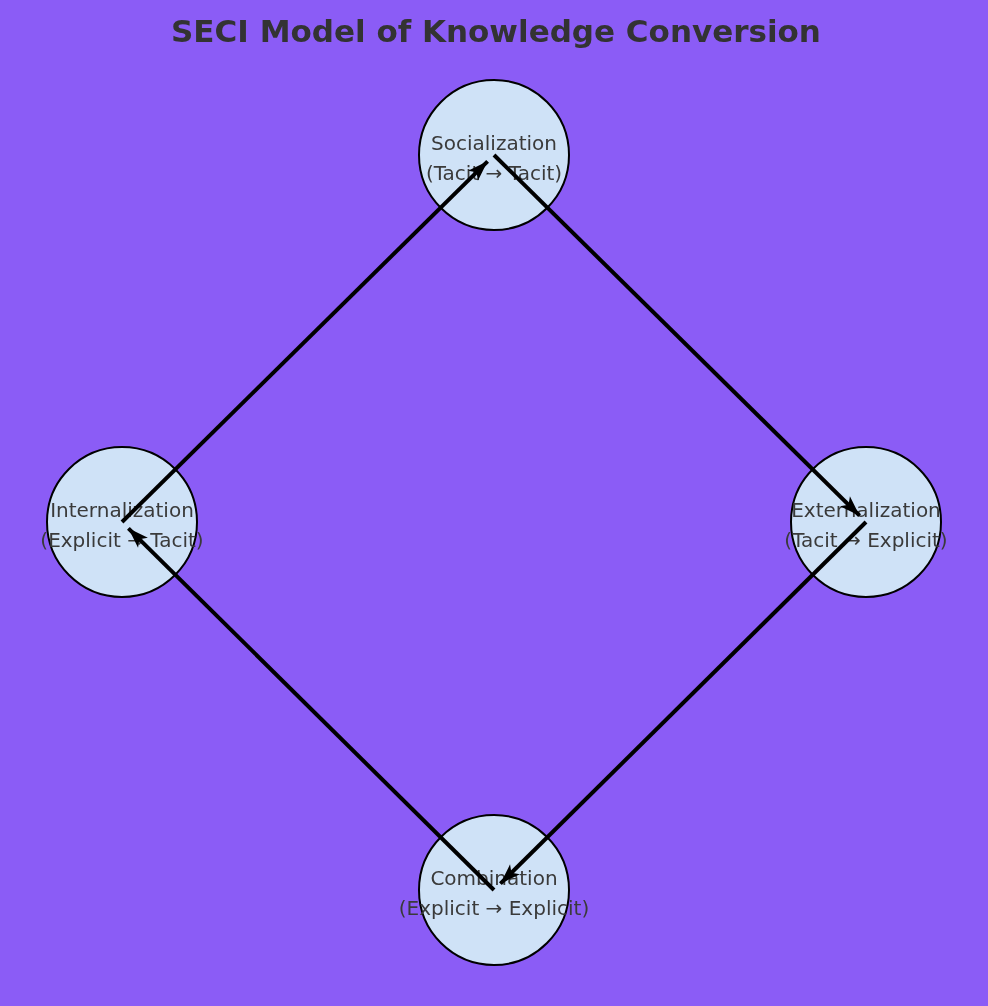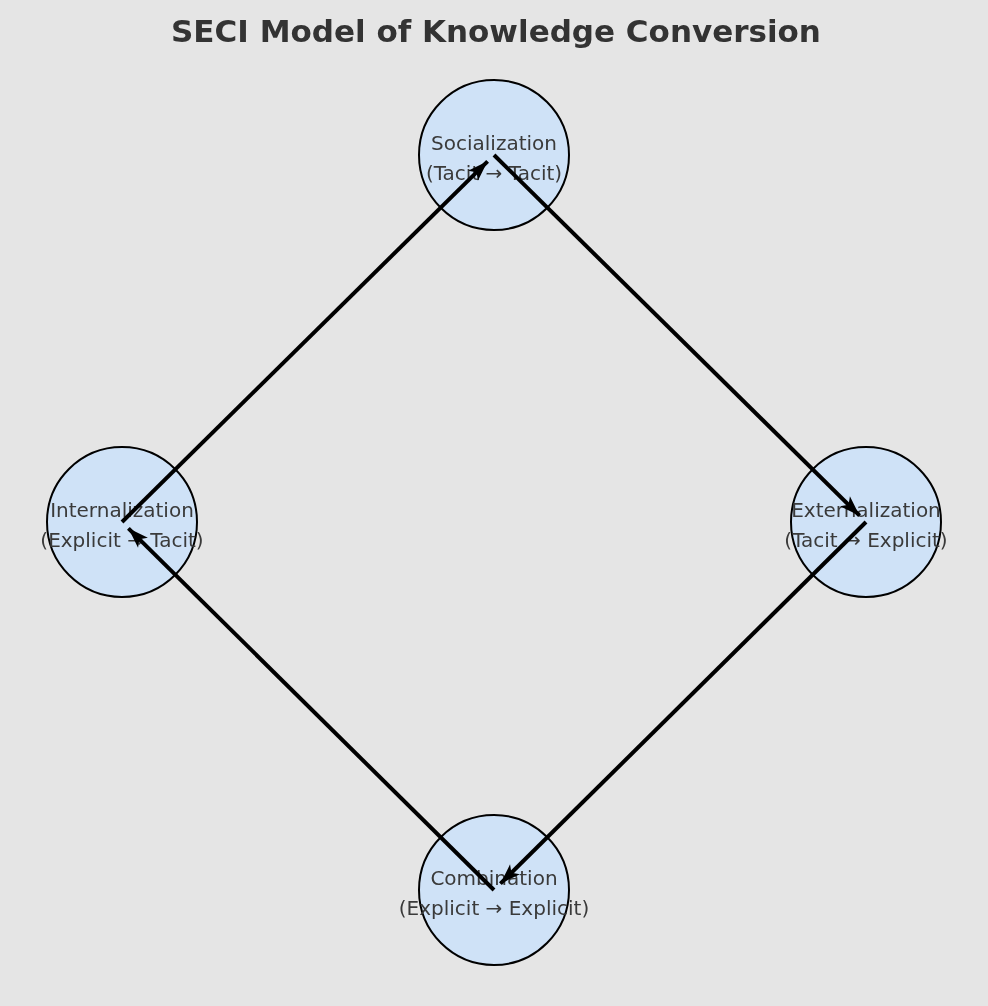--- a/index.html
+++ b/index.html
@@ -23,21 +23,21 @@
   }
   .node-label {
     font-family: "DejaVu Sans", "Liberation Sans", sans-serif;
     font-size: 20px;
     fill: #3a3a3a;
   }
 </style>
 </head>
 <body>
 
-<div class="stage" style="background: #e5e5e5; text-decoration: underline;">
+<div class="stage" style="background: #8b5cf6; text-decoration: underline;">
   <svg id="diagram-svg" width="988" height="1006" viewBox="0 0 988 1006" xmlns="http://www.w3.org/2000/svg">
     <defs>
       <marker id="arrowhead" markerUnits="userSpaceOnUse" markerWidth="23" markerHeight="16" refX="21" refY="7.5" orient="auto">
         <path d="M0.5,0.5 L21,7.5 L0.5,14.5 L5.5,7.5 Z" fill="#000000"></path>
       </marker>
     </defs>
 
     <text class="diagram-title" x="496" y="42" text-anchor="middle">SECI Model of Knowledge Conversion</text>
 
     <g id="layer-nodes">

